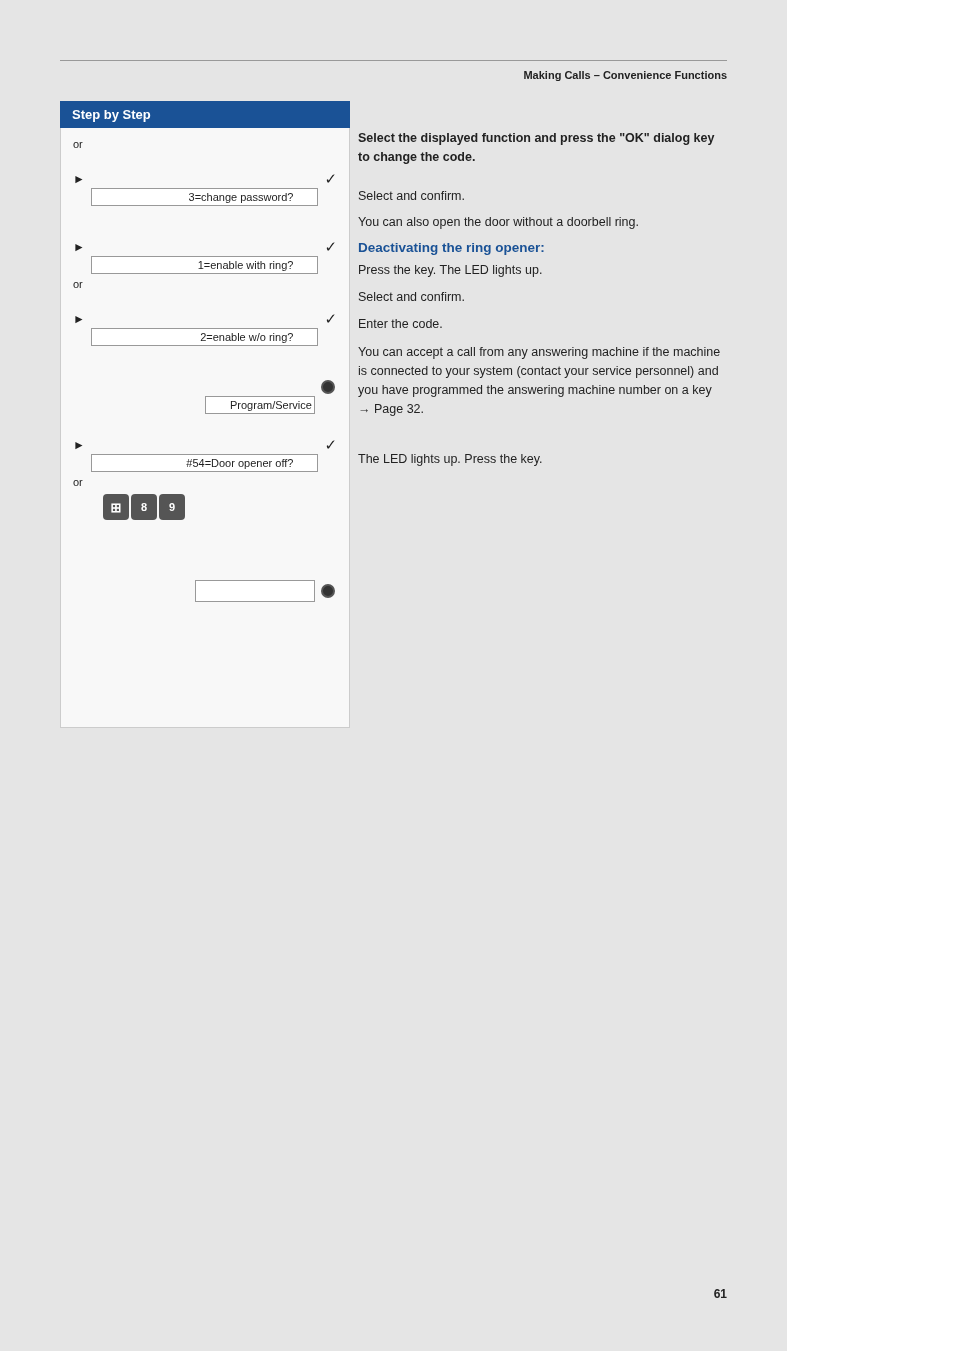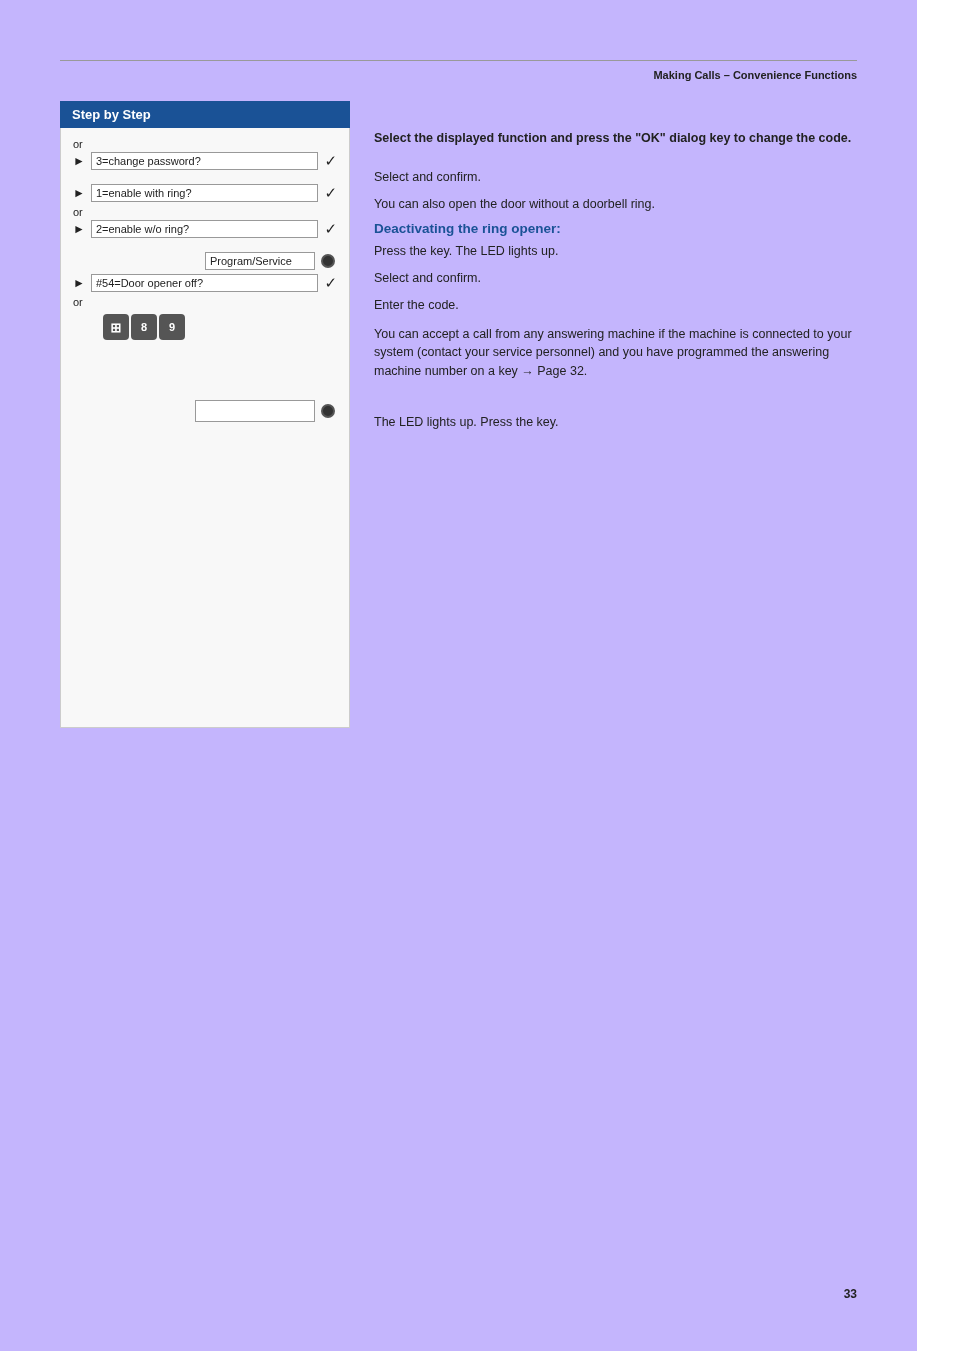--- a/index.html
+++ b/index.html
@@ -7,23 +7,23 @@
       background: #fff;
       font-family: Arial, Helvetica, sans-serif;
       font-size: 13px;
       color: #222;
       width: 954px;
       min-height: 1351px;
       position: relative;
     }
 
     .page {
-      width: 917px;
+      width: 787px;
       min-height: 1351px;
-      background: #c4b5fd;
+      background: #e5e5e5;
       padding: 60px 60px 60px 60px;
       position: relative;
     }
 
     
     .top-rule {
       border-top: 1px solid #999;
       margin-bottom: 8px;
     }
 
@@ -32,21 +32,21 @@
       text-align: right;
       font-size: 11px;
       font-weight: bold;
       color: #222;
       margin-bottom: 20px;
     }
 
     
     .main-content {
       display: flex;
-      gap: 24px;
+      gap: 8px;
       margin-top: 10px;
     }
 
     
     .left-col {
       width: 290px;
       flex-shrink: 0;
     }
 
     
@@ -78,25 +78,26 @@
     .step-row .arrow {
       color: #222;
       font-size: 12px;
       margin-right: 6px;
       flex-shrink: 0;
     }
 
     .step-button {
       background: #fff;
       border: 1px solid #999;
-      padding: 2px 4px;
+      padding: 2px 24px;
       font-size: 11px;
       color: #222;
       flex: 1;
-      text-align: left;
+      text-align: right;
+      margin-top: 36px;
     }
 
     .step-check {
       font-size: 15px;
       margin-left: 6px;
       color: #222;
       flex-shrink: 0;
     }
 
     .step-or {
@@ -300,15 +301,15 @@
       <div style="margin-top: 10px;">
         <div class="desc-text">You can accept a call from any answering machine if the machine is connected to your system (contact your service personnel) and you have programmed the answering machine number on a key → Page 32.</div>
         <div style="margin-top: 32px;">
           <div class="desc-text">The LED lights up. Press the key.</div>
         </div>
       </div>
 
     </div>
   </div>
 
-  <div class="page-number">33</div>
+  <div class="page-number">61</div>
 
 </div>
 
 </body></html>

